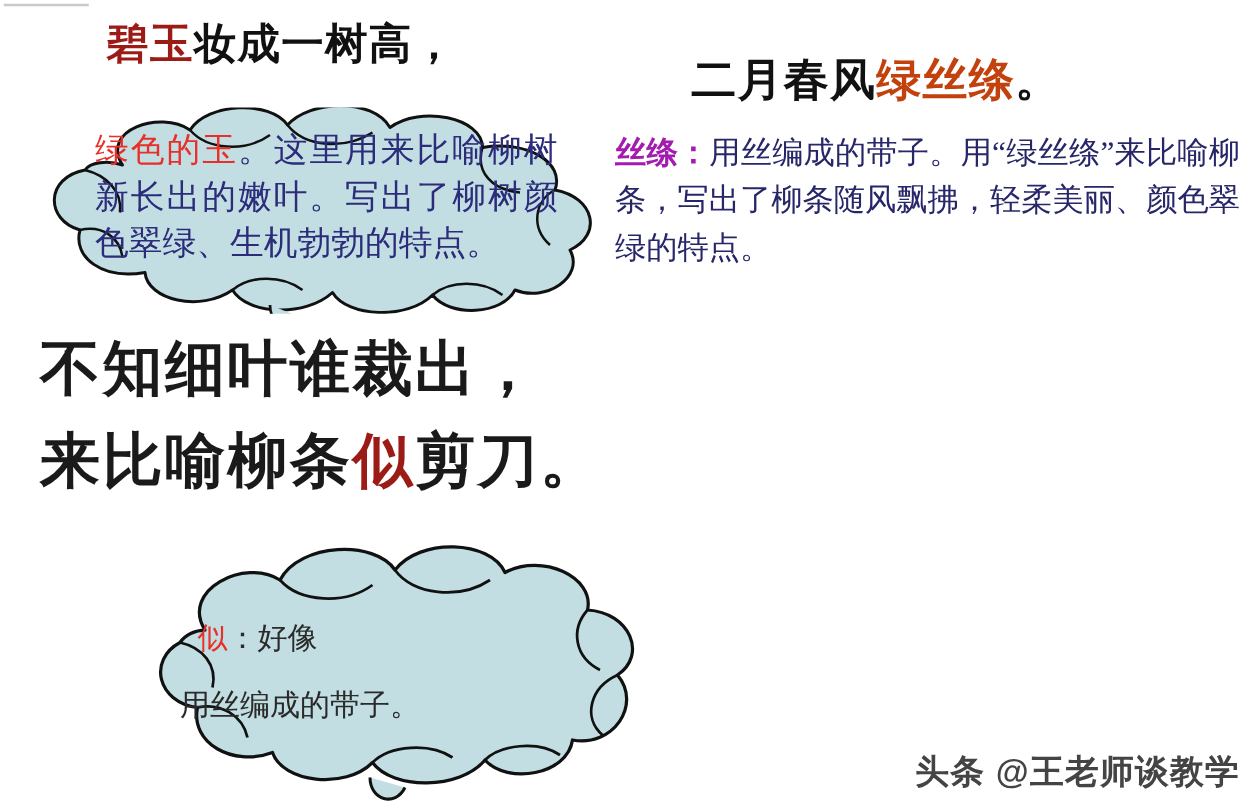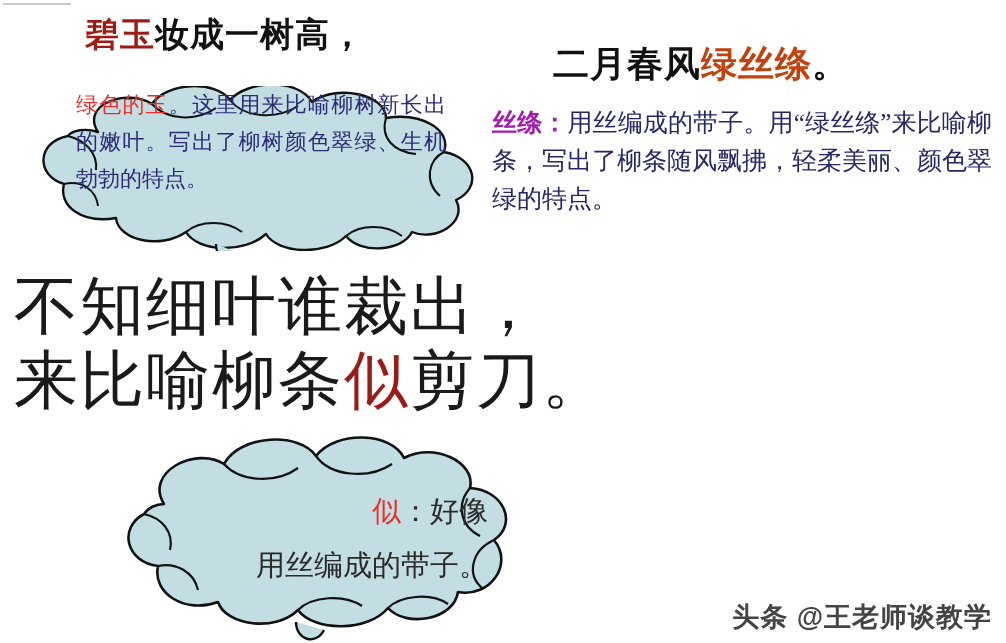--- a/index.html
+++ b/index.html
@@ -46,23 +46,23 @@
     top: 40px;
     font-size: 36px;
     font-weight: bold;
     letter-spacing: 1px;
     color: #111111;
     white-space: nowrap;
     font-family: "Liberation Serif", "DejaVu Serif", serif;
   }
   .poem-big {
     position: absolute;
-    left: 14px;
-    font-size: 64px;
-    font-weight: normal;
+    left: 32px;
+    font-size: 48px;
+    font-weight: bold;
     letter-spacing: 2px;
     color: #1a1a1a;
     white-space: nowrap;
     font-family: "Liberation Serif", "DejaVu Serif", serif;
   }
   .poem-line-3 { top: 263px; }
   .poem-line-4 { top: 337px; }
 
   .hl-darkred { color: #9c1b16; }
   .hl-magenta { color: #c2410c; font-family: Liberation Serif, serif; }
@@ -91,37 +91,36 @@
   #cloud-top-wrap  { left: 20px;  top: 86px;  width: 470px; height: 165px; }
   #cloud-bot-wrap  { left: 100px; top: 432px; width: 430px; height: 211px; }
 
   .cloud-text {
     position: absolute;
     font-family: "Liberation Serif", "DejaVu Serif", serif;
     color: #2c2c7a;
   }
   #cloud-top-text {
     left: 56px;
-    top: 0;
+    top: 16px;
     width: 370px;
-    font-size: 22px;
+    font-size: 27px;
     line-height: 37px;
     text-align: justify;
   }
   #cloud-top-text .lead {
     color: #e8302a;
   }
   #cloud-bot-text {
     left: 58px;
     top: 52px;
     width: 330px;
-    font-size: 29px;
+    font-size: 24px;
     line-height: 54px;
     color: #2a2a2a;
-    text-align: right;
   }
   #cloud-bot-text .lead { color: #e8302a; }
   #cloud-bot-text .ln2 { display: block; margin-left: -14px; }
 
   
   .watermark {
     position: absolute;
     right: 14px;
     bottom: 8px;
     font-size: 27px;

